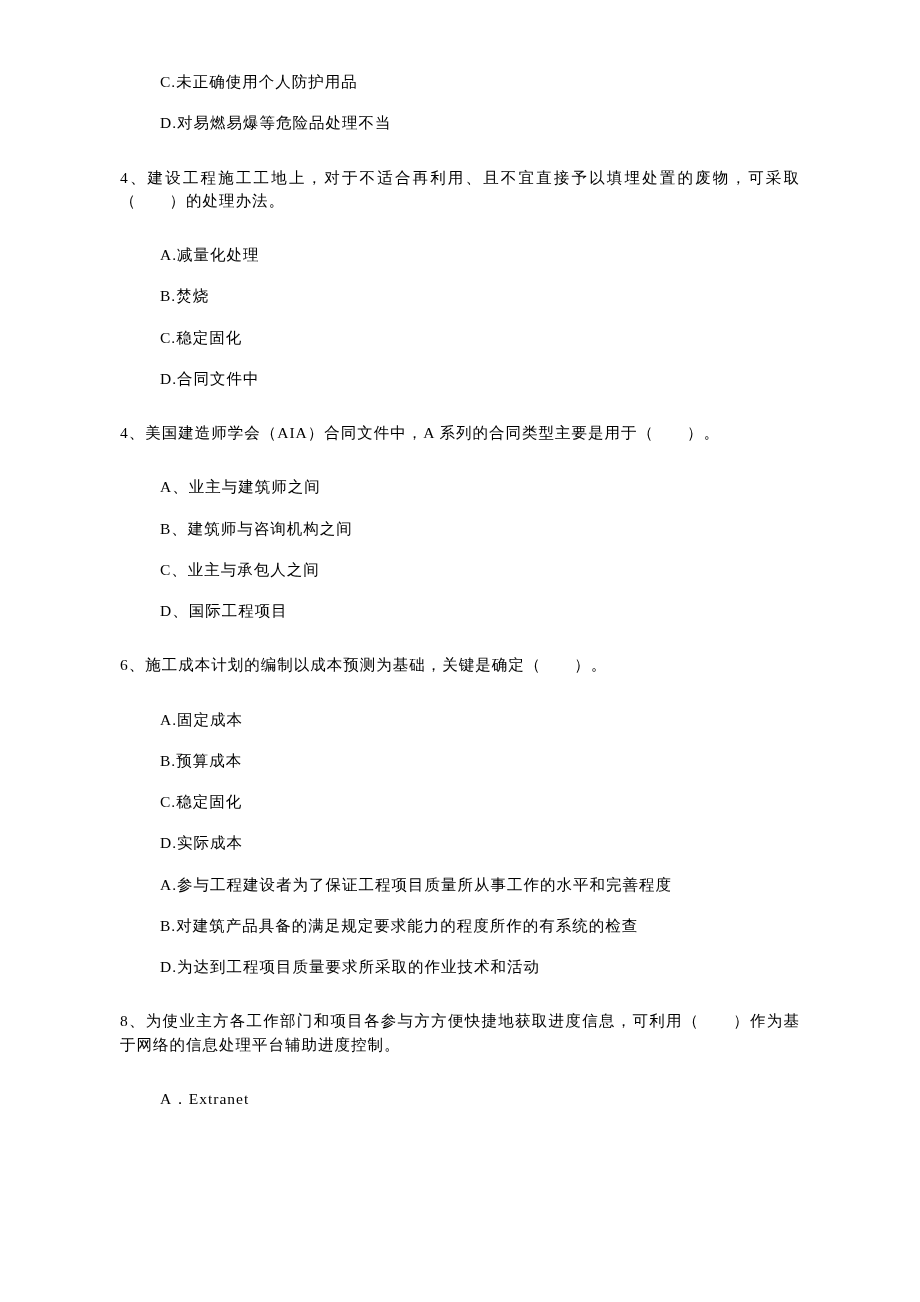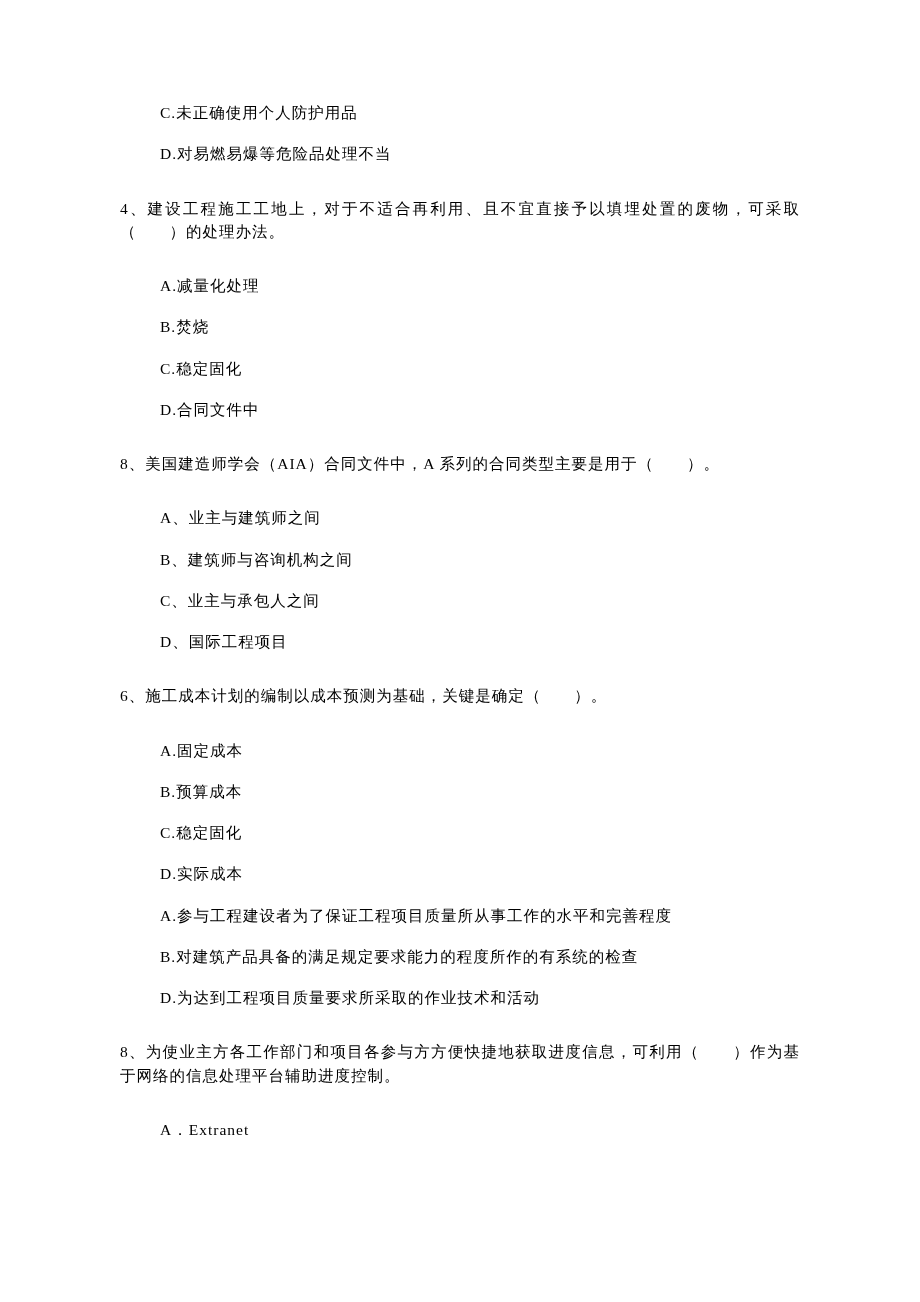--- a/index.html
+++ b/index.html
@@ -3,21 +3,21 @@
   <meta charset="utf-8">
   <style>
     body {
       margin: 0;
       padding: 0;
       background: #ffffff;
       font-family: "SimSun", "宋体", serif;
       width: 920px;
     }
     .page {
-      padding: 83px 120px 80px 120px;
+      padding: 52px 120px 80px 120px;
       font-size: 15.5px;
       line-height: 1.5;
       color: #000000;
     }
     .option {
       margin: 18px 0 18px 40px;
       letter-spacing: 1px;
     }
     .question {
       margin: 31px 0;
@@ -32,21 +32,21 @@
 
   <div class="option">C.未正确使用个人防护用品</div>
   <div class="option">D.对易燃易爆等危险品处理不当</div>
 
   <div class="question">4、建设工程施工工地上，对于不适合再利用、且不宜直接予以填埋处置的废物，可采取（　　）的处理办法。</div>
   <div class="option">A.减量化处理</div>
   <div class="option">B.焚烧</div>
   <div class="option">C.稳定固化</div>
   <div class="option">D.合同文件中</div>
 
-  <div class="question">8、美国建造师学会（AIA）合同文件中，A 系列的合同类型主要是用于（　　）。</div>
+  <div class="question">4、美国建造师学会（AIA）合同文件中，A 系列的合同类型主要是用于（　　）。</div>
   <div class="option">A、业主与建筑师之间</div>
   <div class="option">B、建筑师与咨询机构之间</div>
   <div class="option">C、业主与承包人之间</div>
   <div class="option">D、国际工程项目</div>
 
   <div class="question">6、施工成本计划的编制以成本预测为基础，关键是确定（　　）。</div>
   <div class="option">A.固定成本</div>
   <div class="option">B.预算成本</div>
   <div class="option">C.稳定固化</div>
   <div class="option">D.实际成本</div>

